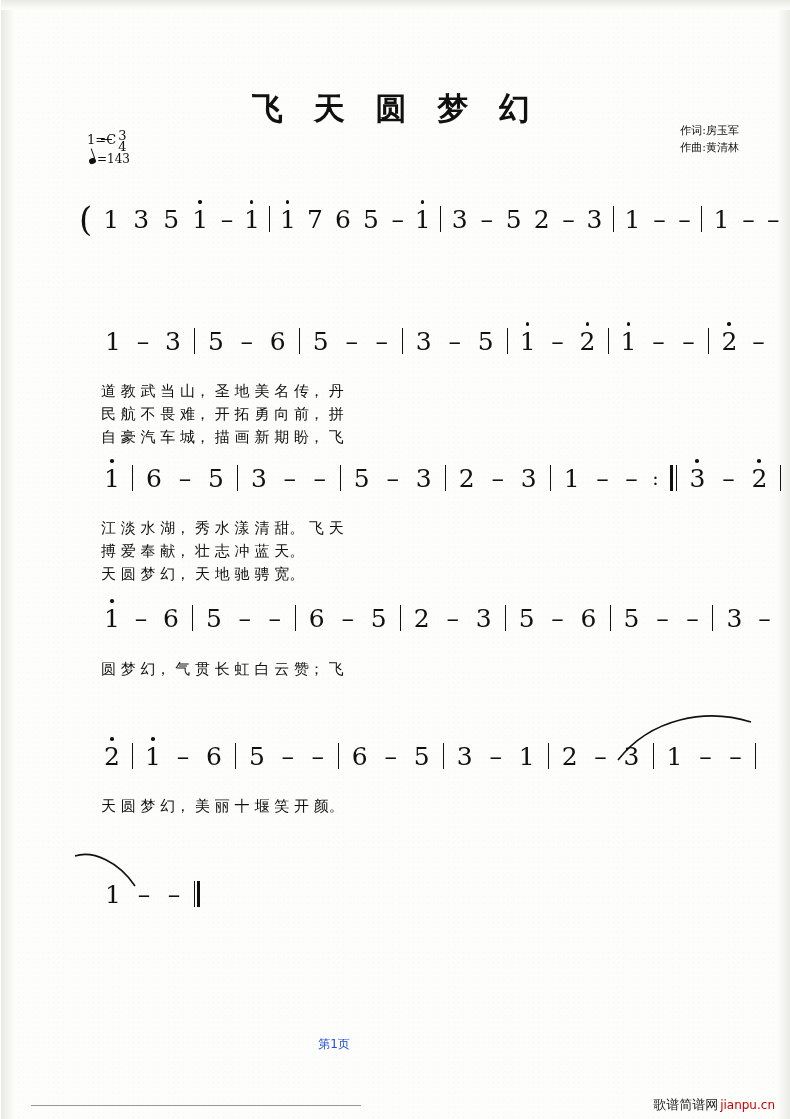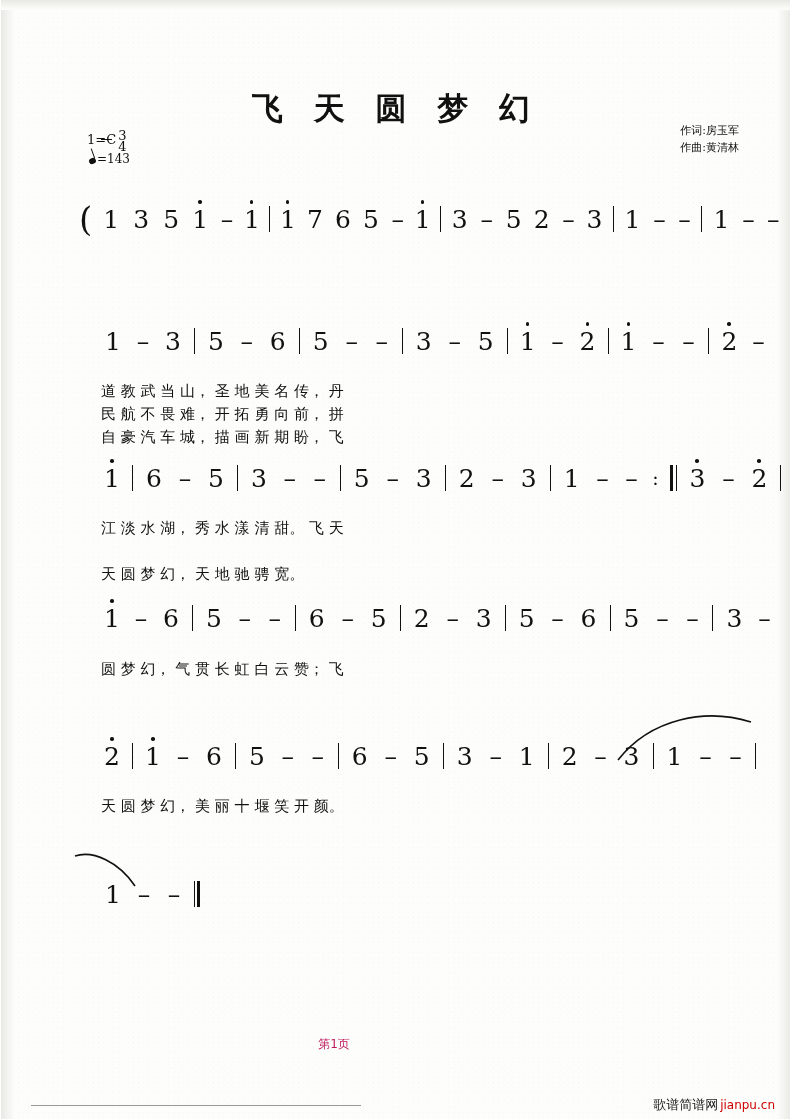--- a/index.html
+++ b/index.html
@@ -174,21 +174,21 @@
   }
 
   .page-num {
     position: absolute;
     left: 0;
     top: 1036px;
     width: 666px;
     text-align: center;
     font-family: "DejaVu Sans", sans-serif;
     font-size: 12px;
-    color: #be185d;
+    color: #1d4ed8;
   }
   .footer-brand {
     position: absolute;
     right: 16px;
     top: 1096px;
     font-family: "DejaVu Sans", sans-serif;
     font-size: 13px;
     color: #222;
     white-space: nowrap;
   }
@@ -290,20 +290,21 @@
     <span class="n" style="width:24px">3</span><span class="bar"></span><span class="n" style="width:24px">2</span>
     <span class="n" style="width:22px">–</span>
     <span class="n" style="width:24px">3</span><span class="bar"></span><span class="n" style="width:24px">1</span>
     <span class="n" style="width:22px">–</span>
     <span class="n" style="width:20px">–</span>
     <span class="n" style="width:12px;font-size:19px;position:relative;top:-2px;">:</span><span class="bar" style="width:3px;margin-right:3px;"></span><span class="bar" style="margin-left:0;margin-right:8px;"></span><span class="n dot-up" style="width:24px">3</span>
     <span class="n" style="width:22px">–</span>
     <span class="n dot-up" style="width:24px">2</span><span class="bar"></span>
   </div>
   <div class="row lyrics" style="left:100px; top:519px;">江 淡 水 湖，   秀 水 漾 清 甜。    飞 天</div>
+  <div class="row lyrics" style="left:100px; top:542px;">搏 爱 奉 献，   壮 志 冲 蓝 天。</div>
   <div class="row lyrics" style="left:100px; top:565px;">天 圆 梦 幻，   天 地 驰 骋 宽。</div>
 
   <div class="row notes" style="left:100px; top:604px;">
     <span class="n dot-up" style="width:22px">1</span>
     <span class="n" style="width:20px">–</span>
     <span class="n" style="width:24px">6</span><span class="bar"></span><span class="n" style="width:24px">5</span>
     <span class="n" style="width:22px">–</span>
     <span class="n" style="width:22px">–</span><span class="bar"></span><span class="n" style="width:24px">6</span>
     <span class="n" style="width:22px">–</span>
     <span class="n" style="width:24px">5</span><span class="bar"></span><span class="n" style="width:24px">2</span>

